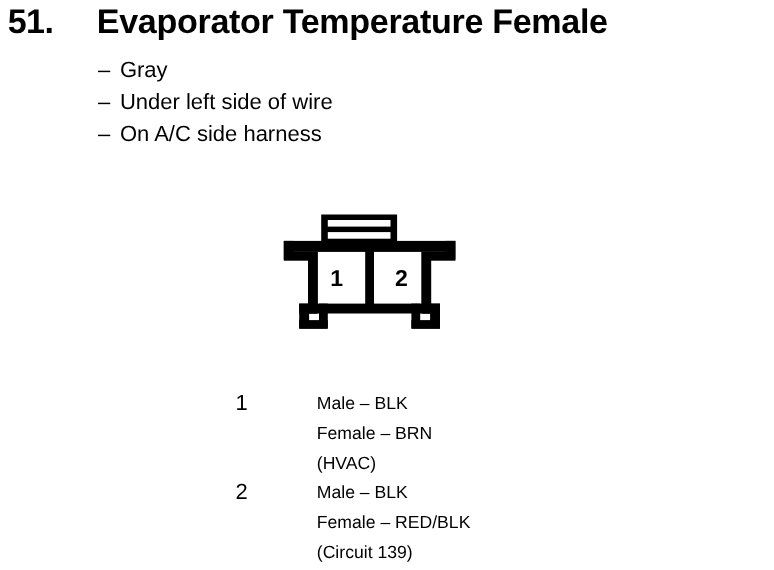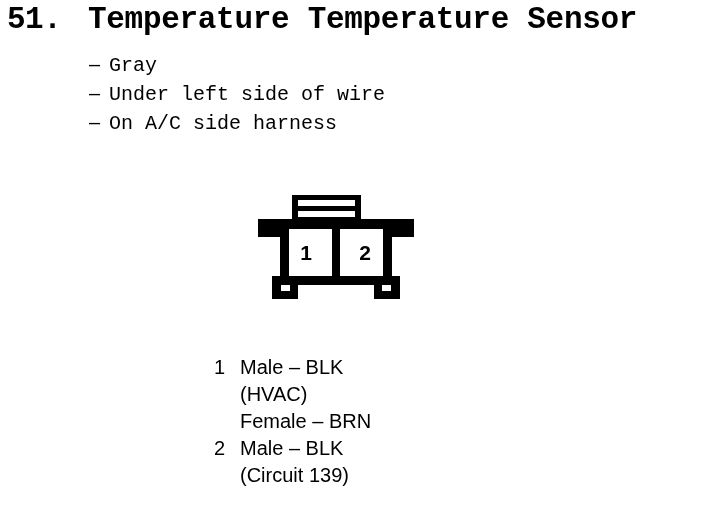--- a/index.html
+++ b/index.html
@@ -19,21 +19,20 @@
 
   
   .header {
     position: absolute;
     left: 0;
     top: 0;
     width: 668px;
     height: 42px;
     display: flex;
     align-items: flex-start;
-    font-family: Liberation Mono, monospace;
   }
   .header-number {
     position: absolute;
     left: 7px;
     top: 1px;
     font-size: 31px;
     font-weight: bold;
     letter-spacing: -0.5px;
     line-height: 38px;
     white-space: nowrap;
@@ -63,21 +62,20 @@
     font-size: 20px;
     line-height: 29px;
     white-space: nowrap;
   }
   .bullet-dash {
     width: 20px;
     flex: 0 0 20px;
   }
   .bullet-text {
     flex: 0 0 auto;
-    font-family: Liberation Mono, monospace;
   }
 
   
   .connector-wrap {
     position: absolute;
     left: 250px;
     top: 188px;
     width: 172px;
     height: 118px;
   }
@@ -107,31 +105,32 @@
     flex: 0 0 26px;
     font-size: 20px;
     line-height: 27px;
     text-align: left;
     white-space: nowrap;
   }
   .legend-lines {
     flex: 1 1 auto;
   }
   .legend-line {
-    font-size: 20px;
+    font-size: 16px;
     line-height: 27px;
     white-space: nowrap;
+    margin-left: 48px;
   }
 </style>
 </head>
 <body>
 
 <div class="header">
   <div class="header-number">51.</div>
-  <div class="header-title">Temperature Temperature Sensor</div>
+  <div class="header-title">Evaporator Temperature Female</div>
 </div>
 
 <div class="bullets">
 
   <div class="bullet-row">
     <span class="bullet-dash">–</span>
     <span class="bullet-text">Gray</span>
   </div>
 
   <div class="bullet-row">
@@ -193,26 +192,27 @@
     <text class="pin-number-text" x="115" y="72" text-anchor="middle">2</text>
   </svg>
 </div>
 
 <div class="legend">
 
   <div class="legend-group">
     <div class="legend-pin">1</div>
     <div class="legend-lines">
       <div class="legend-line">Male – BLK</div>
+      <div class="legend-line">Female – BRN</div>
       <div class="legend-line">(HVAC)</div>
-      <div class="legend-line">Female – BRN</div>
     </div>
   </div>
 
   <div class="legend-group">
     <div class="legend-pin">2</div>
     <div class="legend-lines">
       <div class="legend-line">Male – BLK</div>
+      <div class="legend-line">Female – RED/BLK</div>
       <div class="legend-line">(Circuit 139)</div>
     </div>
   </div>
 
 </div>
 
 </body></html>

